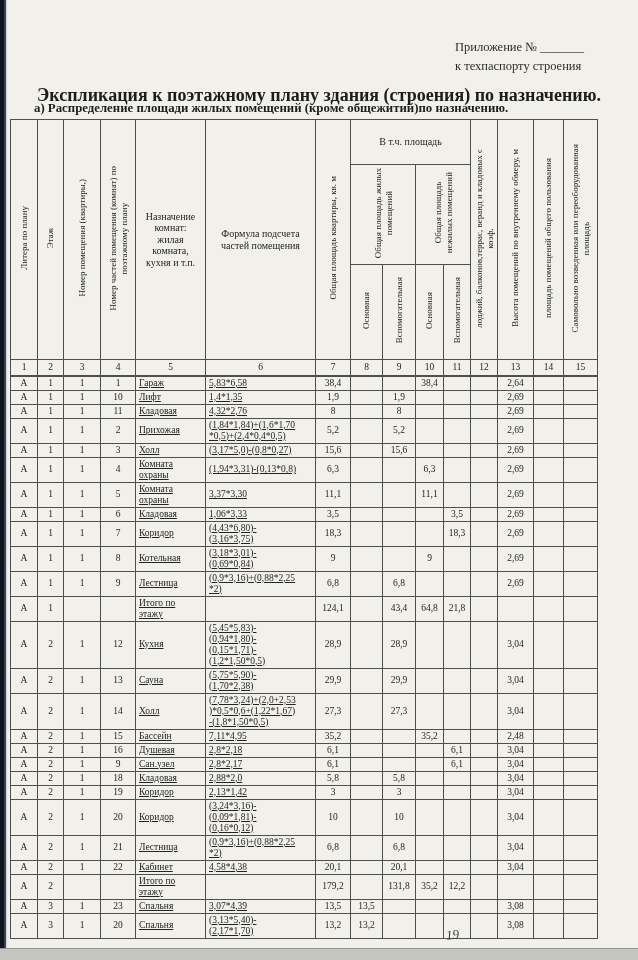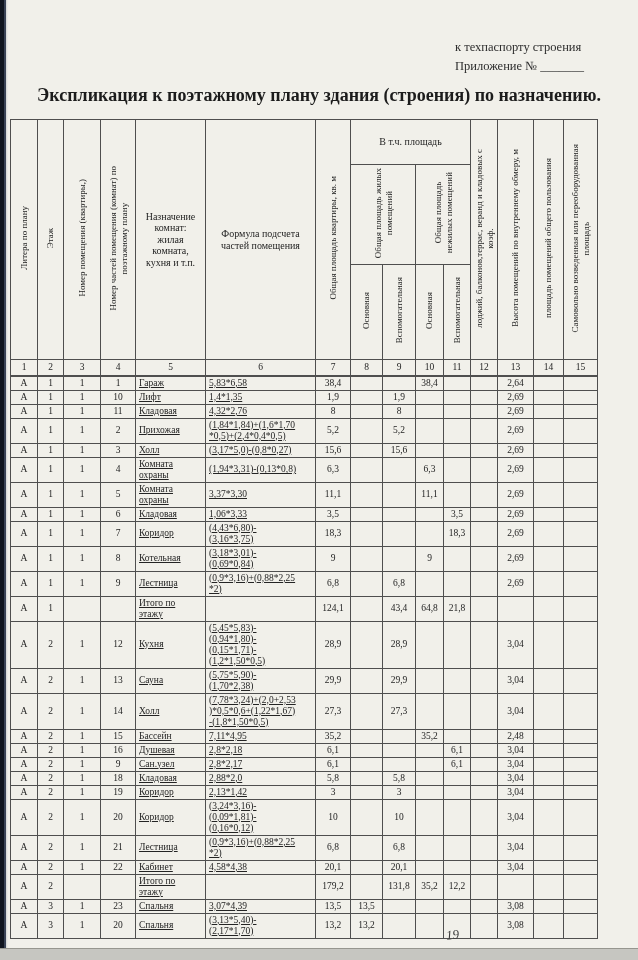--- a/index.html
+++ b/index.html
@@ -72,25 +72,26 @@
   }
 </style>
 </head>
 <body>
 
 <div class="page">
   <div class="scan-edge-left"></div>
   <div class="scan-edge-bottom"></div>
 
   <div class="corner-note">
+    <div>Приложение № _______</div>
     <div>к техпаспорту строения</div>
-    <div>Приложение № _______</div>
   </div>
 
   <div class="doc-title">Экспликация к поэтажному плану здания (строения) по назначению.</div>
+  <div class="doc-subtitle">а) Распределение площади жилых помещений (кроме общежитий)по назначению.</div>
 
   <table class="explication">
     <colgroup>
       <col style="width:27px">
         <col style="width:26px">
         <col style="width:37px">
       <col style="width:35px">
         <col style="width:70px">
         <col style="width:110px">
       <col style="width:35px">

